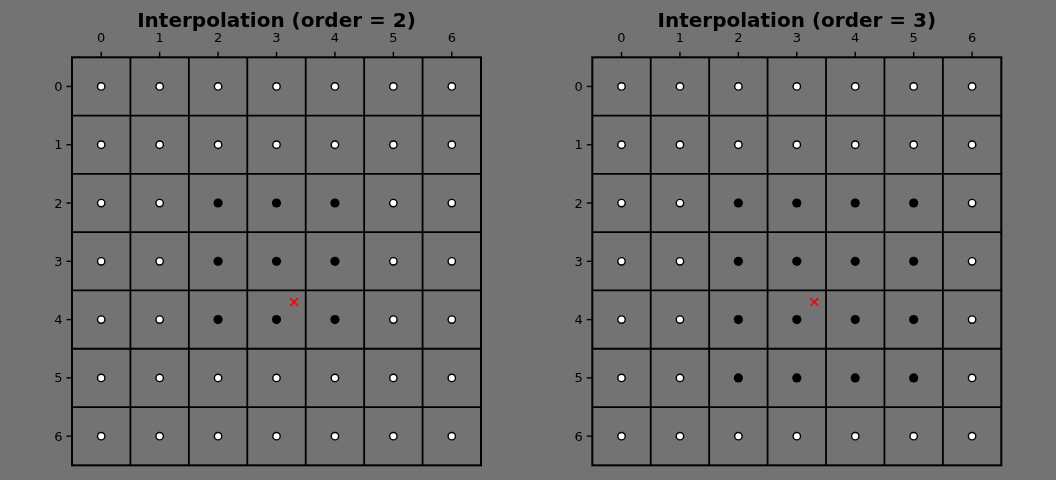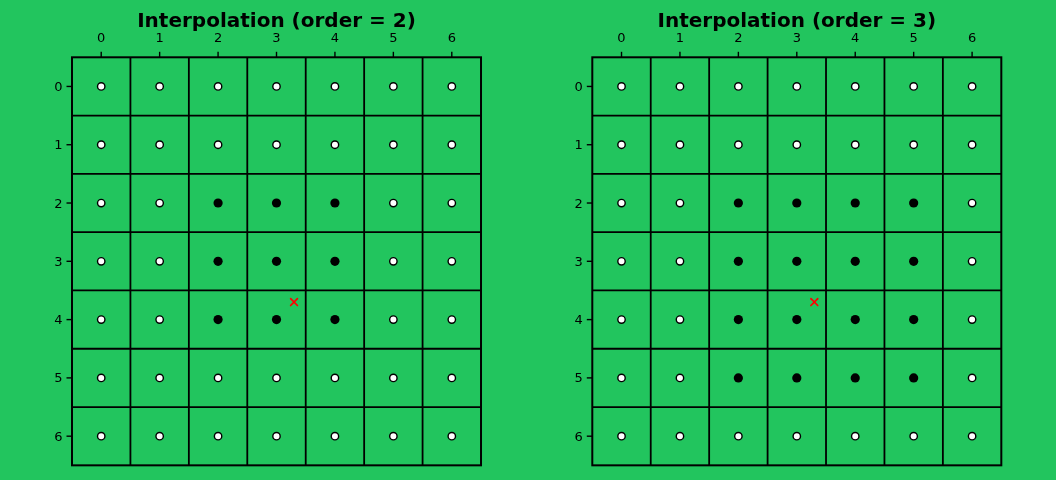--- a/index.html
+++ b/index.html
@@ -8,21 +8,21 @@
     background: #ffffff;
     width: 1056px;
     height: 480px;
     overflow: hidden;
     font-family: "DejaVu Sans", sans-serif;
   }
   .figure {
     width: 1056px;
     height: 480px;
     display: flex;
-    background: #22c55e;
+    background: #737373;
   }
   svg.plot {
     display: block;
     width: 528px;
     height: 480px;
   }
   svg.plot text.title {
     font-family: "DejaVu Sans", sans-serif;
     font-size: 20px;
     font-weight: bold;

